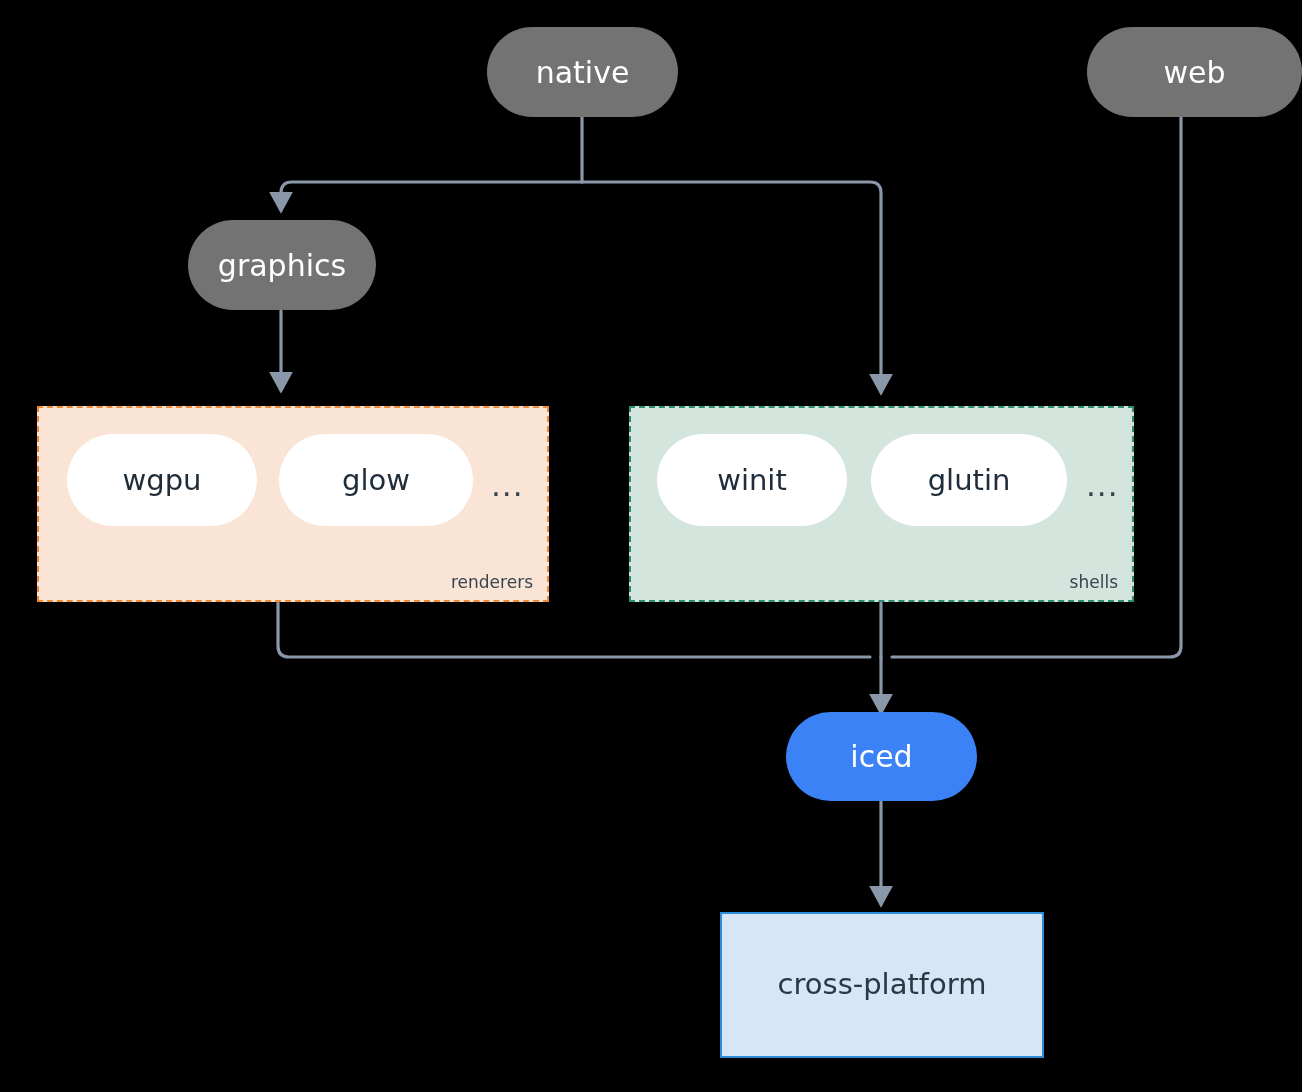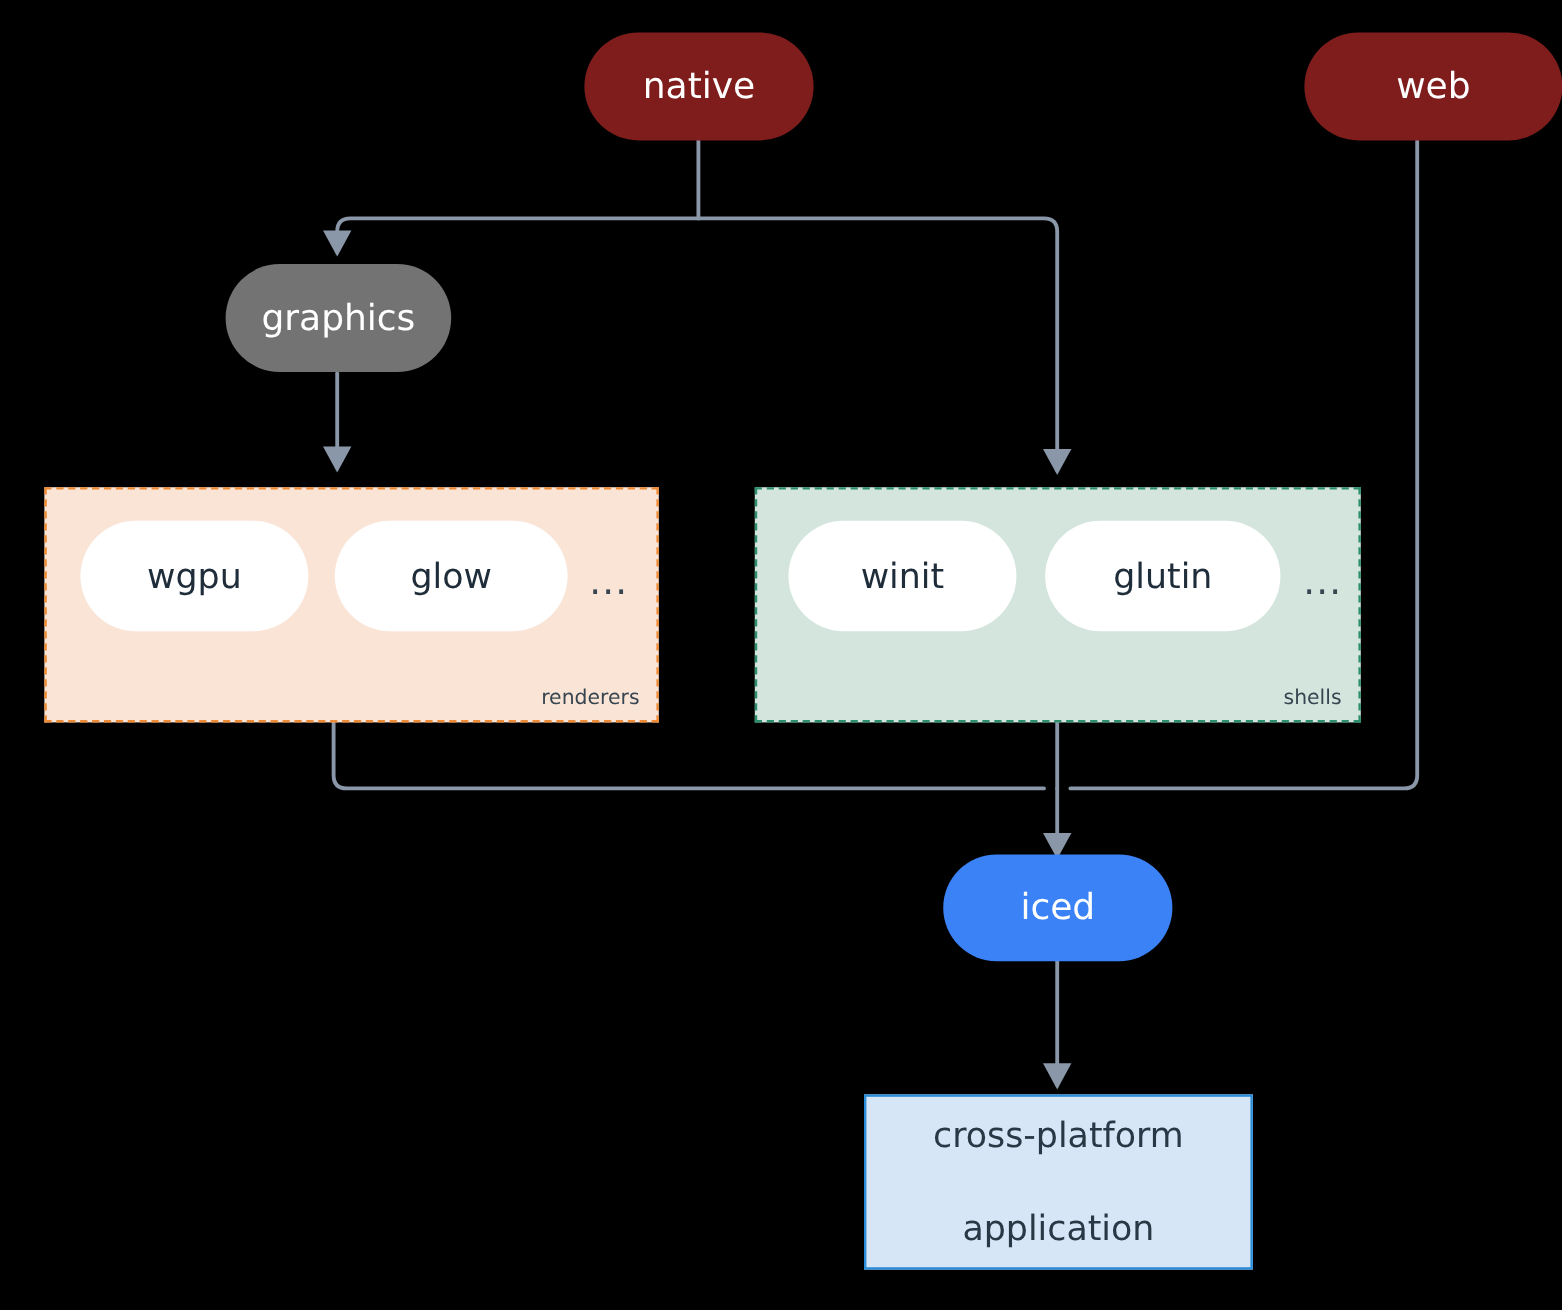--- a/index.html
+++ b/index.html
@@ -35,21 +35,21 @@
     box-sizing: border-box;
     display: flex;
     align-items: center;
     justify-content: center;
     text-align: center;
     white-space: nowrap;
   }
   .pill { border-radius: 999px; }
 
   .pill-native, .pill-web {
-    background: #7f1d1d;
+    background: #737373;
     color: #ffffff;
     font-size: 30px;
   }
   .pill-graphics {
     background: #737373;
     color: #ffffff;
     font-size: 30px;
   }
   .pill-iced {
     background: #3b82f6;
@@ -175,16 +175,15 @@
     <div class="ellipsis" style="left:455px; top:62px;">...</div>
     <div class="group-label">shells</div>
   </div>
 
   <div class="node pill pill-iced" style="left:786px; top:712px; width:191px; height:89px;">
     <span>iced</span>
   </div>
 
   <div class="node rect-app" style="left:720px; top:912px; width:324px; height:146px;gap:31px;">
     <span>cross-platform</span>
-    <span>application</span>
   </div>
 
 </div>
 
 </body></html>

